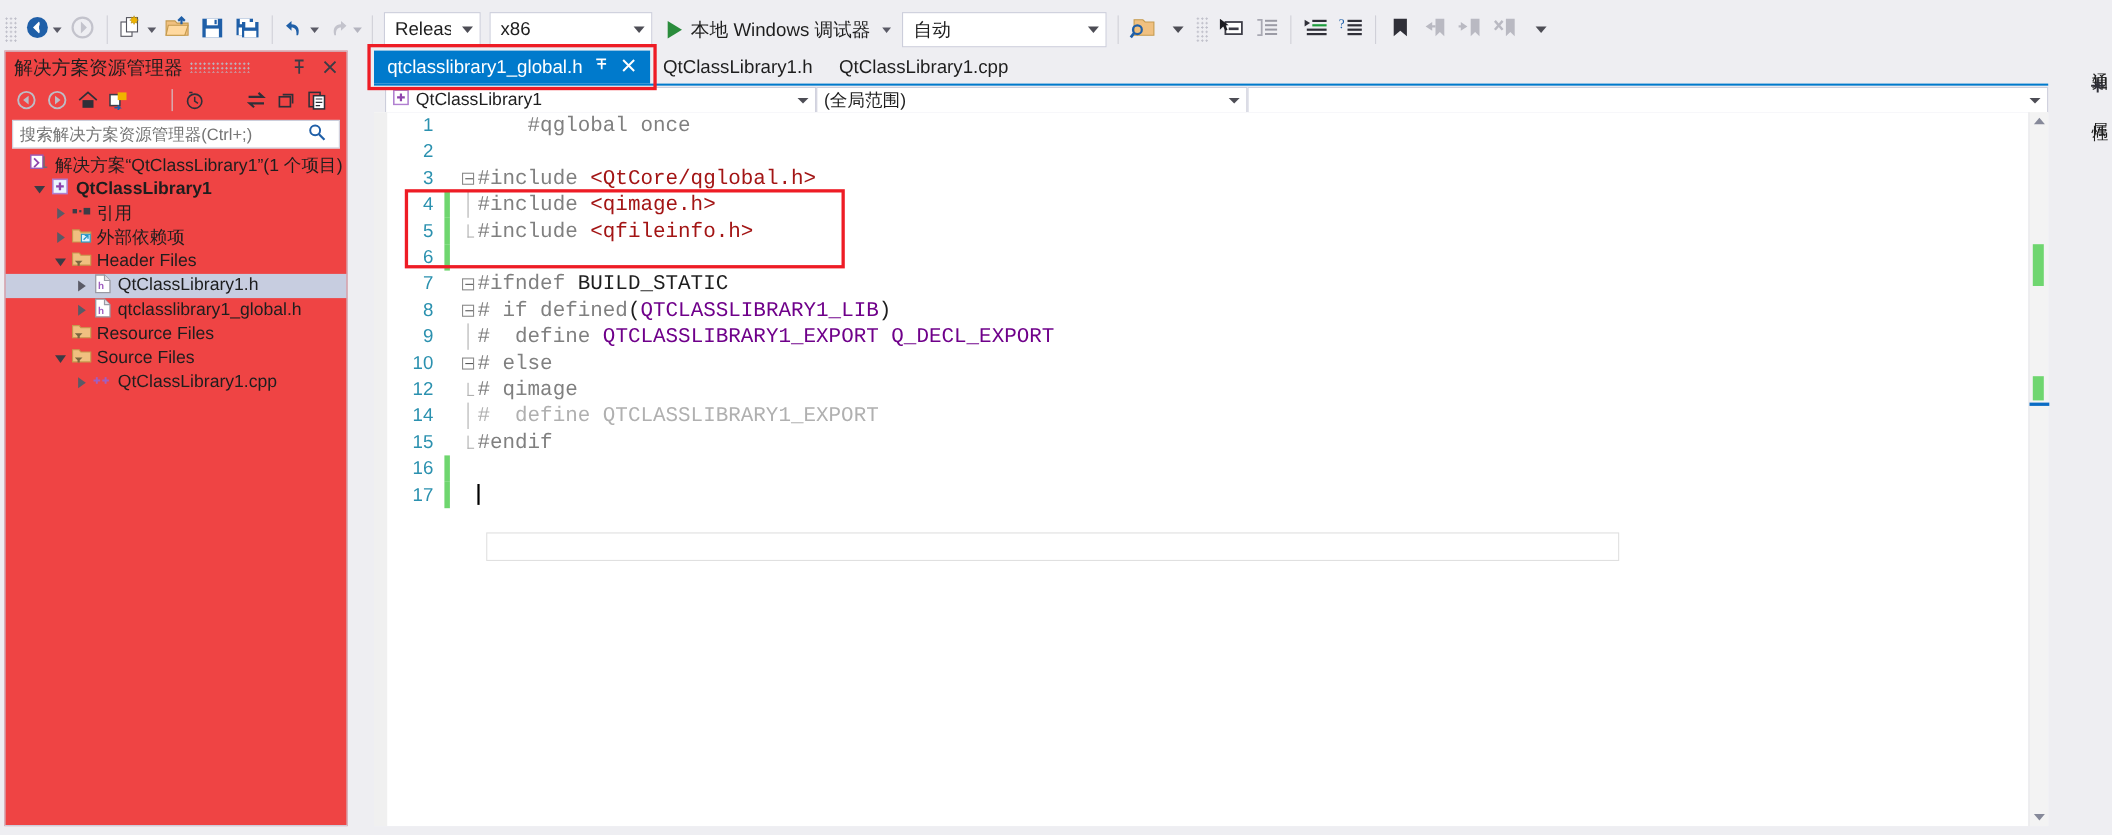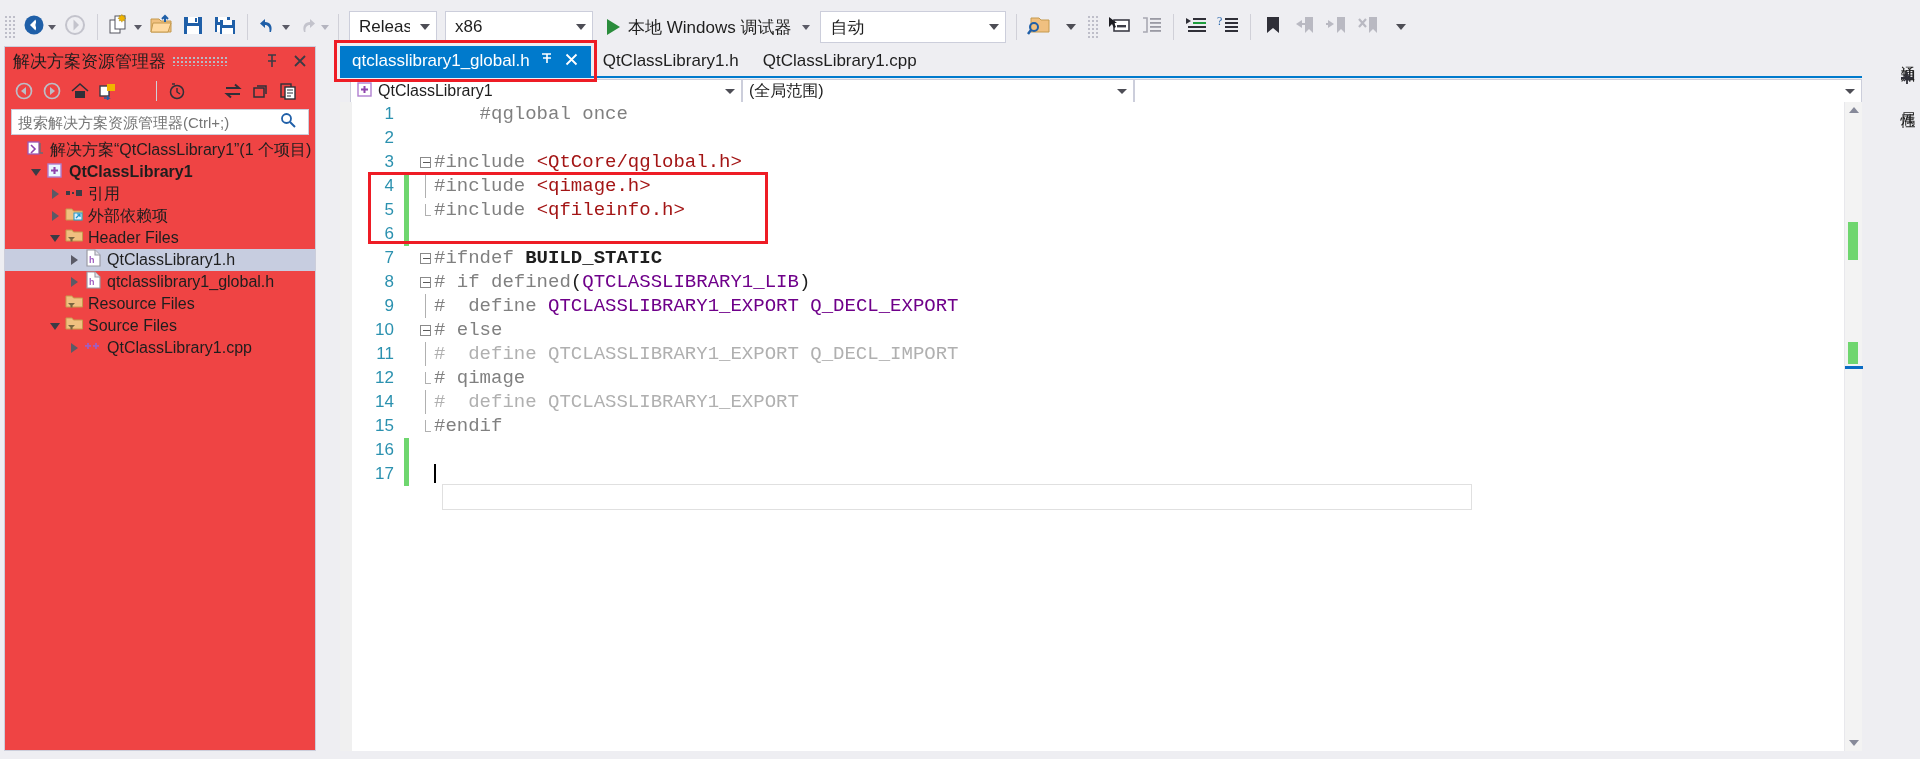--- a/index.html
+++ b/index.html
@@ -642,25 +642,24 @@
     <div class="codearea">
       <div class="indicator-margin"></div>
       <div class="code-inner">
         <div class="code" id="code">
             <div class="cl"><span class="lnum">1</span><span class="chg"></span><span class="fold"></span><span class="ctext"><span class="k-plain">    </span><span class="k-pre">#qglobal once</span></span></div>
             <div class="cl"><span class="lnum">2</span><span class="chg"></span><span class="fold"></span><span class="ctext"></span></div>
             <div class="cl"><span class="lnum">3</span><span class="chg"></span><span class="fold"><span class="fold-box"></span></span><span class="ctext"><span class="k-pre">#include </span><span class="k-str">&lt;QtCore/qglobal.h&gt;</span></span></div>
             <div class="cl"><span class="lnum">4</span><span class="chg green"></span><span class="fold"><span class="fold-line"></span></span><span class="ctext"><span class="k-pre">#include </span><span class="k-str">&lt;qimage.h&gt;</span></span></div>
             <div class="cl"><span class="lnum">5</span><span class="chg green"></span><span class="fold"><span class="fold-end"></span></span><span class="ctext"><span class="k-pre">#include </span><span class="k-str">&lt;qfileinfo.h&gt;</span></span></div>
             <div class="cl"><span class="lnum">6</span><span class="chg green"></span><span class="fold"></span><span class="ctext"></span></div>
-            <div class="cl"><span class="lnum">7</span><span class="chg"></span><span class="fold"><span class="fold-box"></span></span><span class="ctext"><span class="k-pre">#ifndef </span><span class="k-plain" style="font-weight: bold;">BUILD_STATIC</span></span></div>
+            <div class="cl"><span class="lnum">7</span><span class="chg"></span><span class="fold"><span class="fold-box"></span></span><span class="ctext"><span class="k-pre">#ifndef </span><span class="k-plain" style="font-weight: normal;">BUILD_STATIC</span></span></div>
             <div class="cl"><span class="lnum">8</span><span class="chg"></span><span class="fold"><span class="fold-box"></span></span><span class="ctext"><span class="k-pre"># if defined</span><span class="k-plain">(</span><span class="k-macro">QTCLASSLIBRARY1_LIB</span><span class="k-plain">)</span></span></div>
             <div class="cl"><span class="lnum">9</span><span class="chg"></span><span class="fold"><span class="fold-line"></span></span><span class="ctext"><span class="k-pre">#  define </span><span class="k-macro">QTCLASSLIBRARY1_EXPORT Q_DECL_EXPORT</span></span></div>
             <div class="cl"><span class="lnum">10</span><span class="chg"></span><span class="fold"><span class="fold-box"></span></span><span class="ctext"><span class="k-pre"># else</span></span></div>
-            <div class="cl"><span class="lnum">11</span><span class="chg"></span><span class="fold"><span class="fold-line"></span></span><span class="ctext"><span class="k-dim">#  define QTCLASSLIBRARY1_EXPORT Q_DECL_IMPORT</span></span></div>
             <div class="cl"><span class="lnum">12</span><span class="chg"></span><span class="fold"><span class="fold-end"></span></span><span class="ctext"><span class="k-pre"># qimage</span></span></div>
             <div class="cl"><span class="lnum">14</span><span class="chg"></span><span class="fold"><span class="fold-line"></span></span><span class="ctext"><span class="k-dim">#  define QTCLASSLIBRARY1_EXPORT</span></span></div>
             <div class="cl"><span class="lnum">15</span><span class="chg"></span><span class="fold"><span class="fold-end"></span></span><span class="ctext"><span class="k-pre">#endif</span></span></div>
             <div class="cl"><span class="lnum">16</span><span class="chg green"></span><span class="fold"></span><span class="ctext"></span></div>
             <div class="cl"><span class="lnum">17</span><span class="chg green"></span><span class="fold"></span><span class="ctext"><span class="caret"></span></span></div>
           </div>
         <div class="code-hl" id="code-hl-box" style="left: 16px; top: 70px; width: 400px; height: 72px;"></div>
         <div class="cur-line-box" id="cur-line-box" style="left: 90px; top: 382px; width: 1030px;"></div>
       </div>
       <div class="vscroll">

